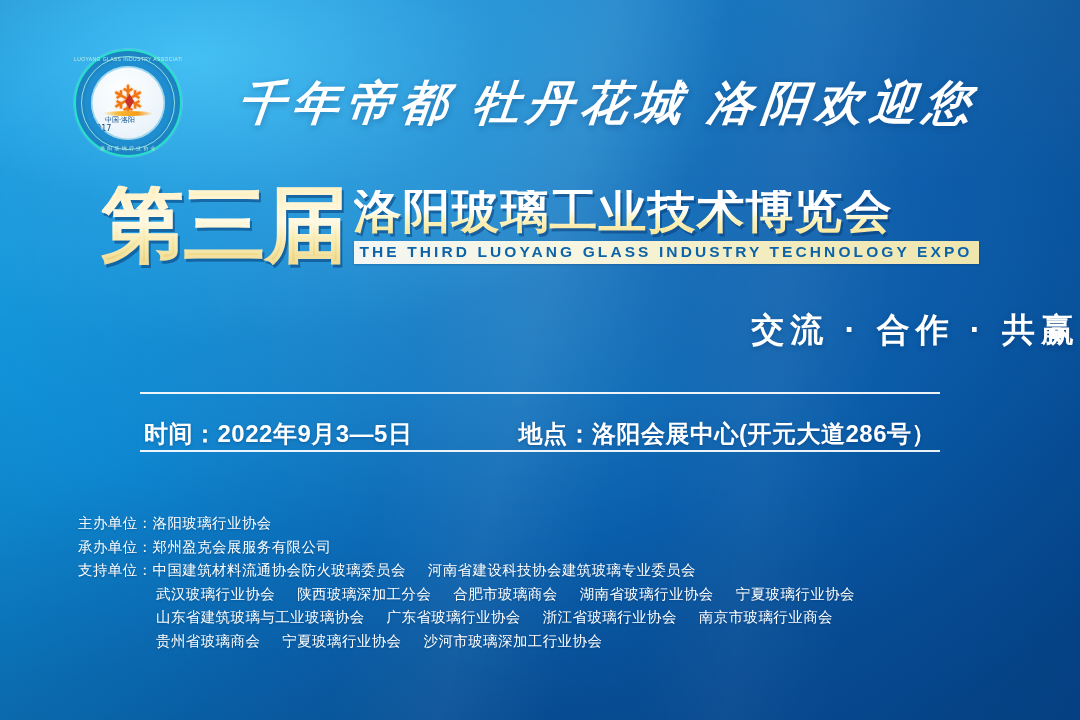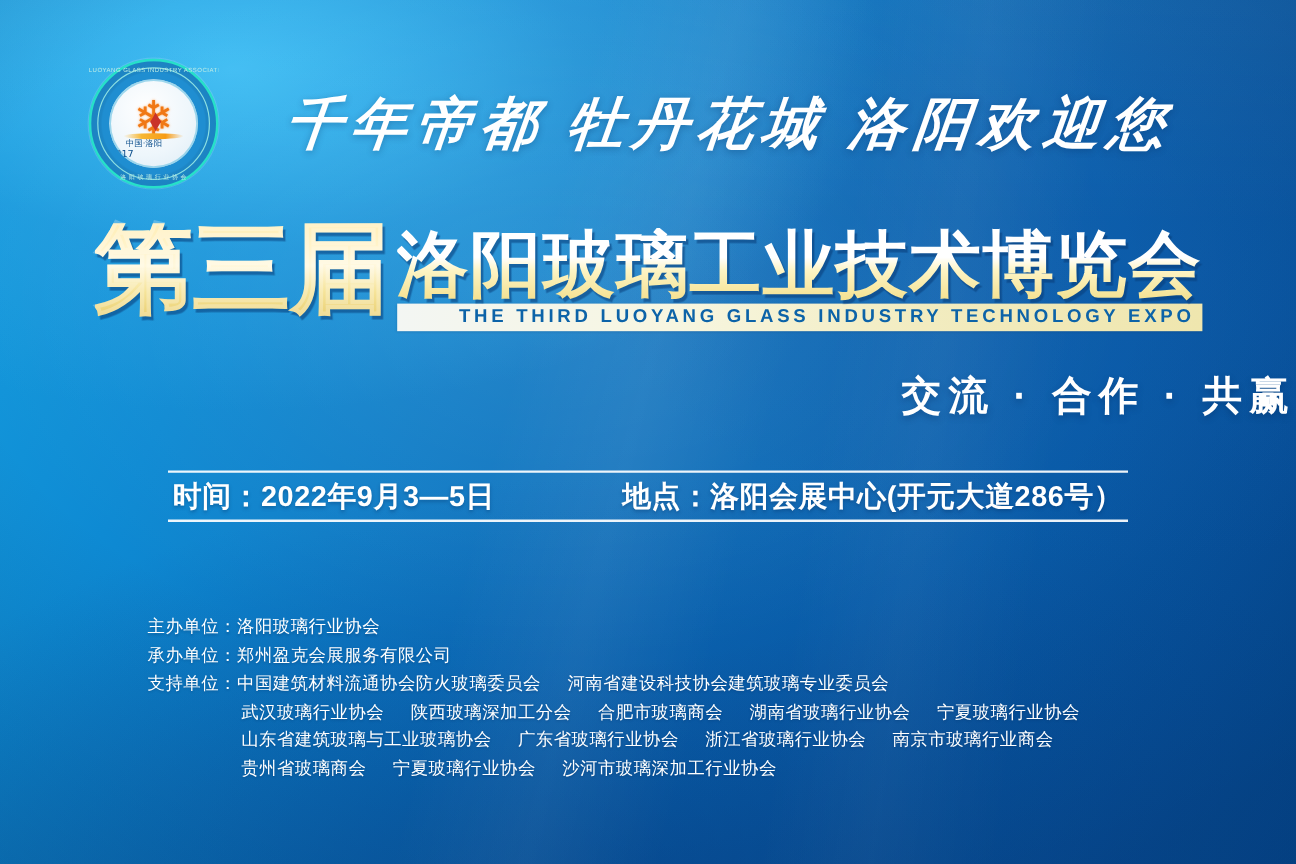--- a/index.html
+++ b/index.html
@@ -176,23 +176,23 @@
     filter: drop-shadow(2px 3px 0 rgba(8,60,120,0.55));
     white-space: nowrap;
   }
   .title-main-wrap {
     display: flex;
     flex-direction: column;
     align-items: stretch;
     padding-top: 4px;
   }
   .title-main {
-    font-family: Liberation Sans, sans-serif;
-    font-weight: 700;
-    font-size: 60px;
+    font-family: Liberation Mono, monospace;
+    font-weight: 700;
+    font-size: 48px;
     line-height: 1.02;
     letter-spacing: 1px;
     background: linear-gradient(180deg, #ffffff 0%, #ffffff 40%, #fdf4c4 58%, #f4e08e 100%);
     -webkit-background-clip: text;
     background-clip: text;
     color: transparent;
     filter: drop-shadow(2px 3px 0 rgba(8,60,120,0.55));
     white-space: nowrap;
   }
   .title-sub-bar {
@@ -222,25 +222,25 @@
     letter-spacing: 6px;
     text-shadow: 0 2px 5px rgba(0,40,90,0.35);
   }
 
   
   .band {
     position: absolute;
     top: 392px;
     left: 140px;
     right: 140px;
-    height: 43px;
+    height: 60px;
     border-top: 2px solid rgba(255,255,255,0.92);
     border-bottom: 2px solid rgba(255,255,255,0.92);
     display: flex;
-    align-items: center;
+    align-items: flex-end;
     justify-content: space-between;
     padding: 0 4px;
   }
   .band-item {
     color: #ffffff;
     font-family: "Liberation Sans", "DejaVu Sans", sans-serif;
     font-weight: 700;
     font-size: 24px;
     letter-spacing: 0.5px;
     white-space: nowrap;
@@ -252,21 +252,20 @@
     position: absolute;
     top: 512px;
     left: 78px;
     right: 60px;
     color: #ffffff;
     font-family: "Liberation Sans", "DejaVu Sans", sans-serif;
     font-size: 14.5px;
     line-height: 23.5px;
     letter-spacing: 0.4px;
     text-shadow: 0 1px 2px rgba(0,35,80,0.30);
-    margin-left: 45px;
   }
   .org-line { white-space: nowrap; }
   .org-line.indented { padding-left: 78px; }
   .org-label { }
   .org-gap { display: inline-block; width: 22px; }
 </style>
 </head>
 <body>
 
 <div class="poster">

